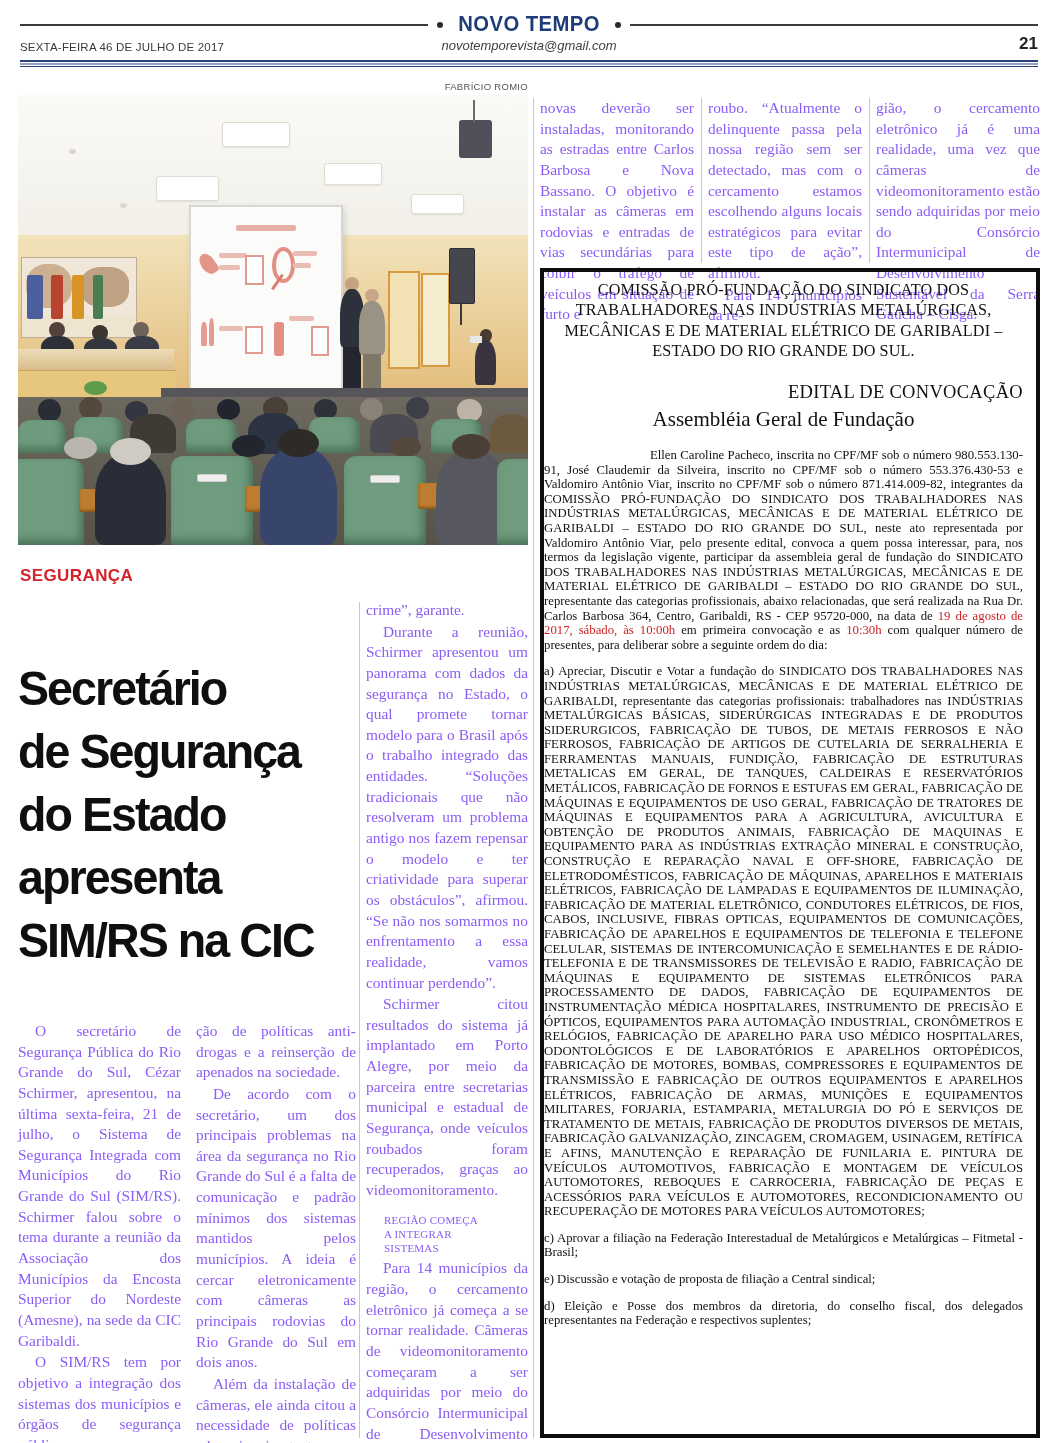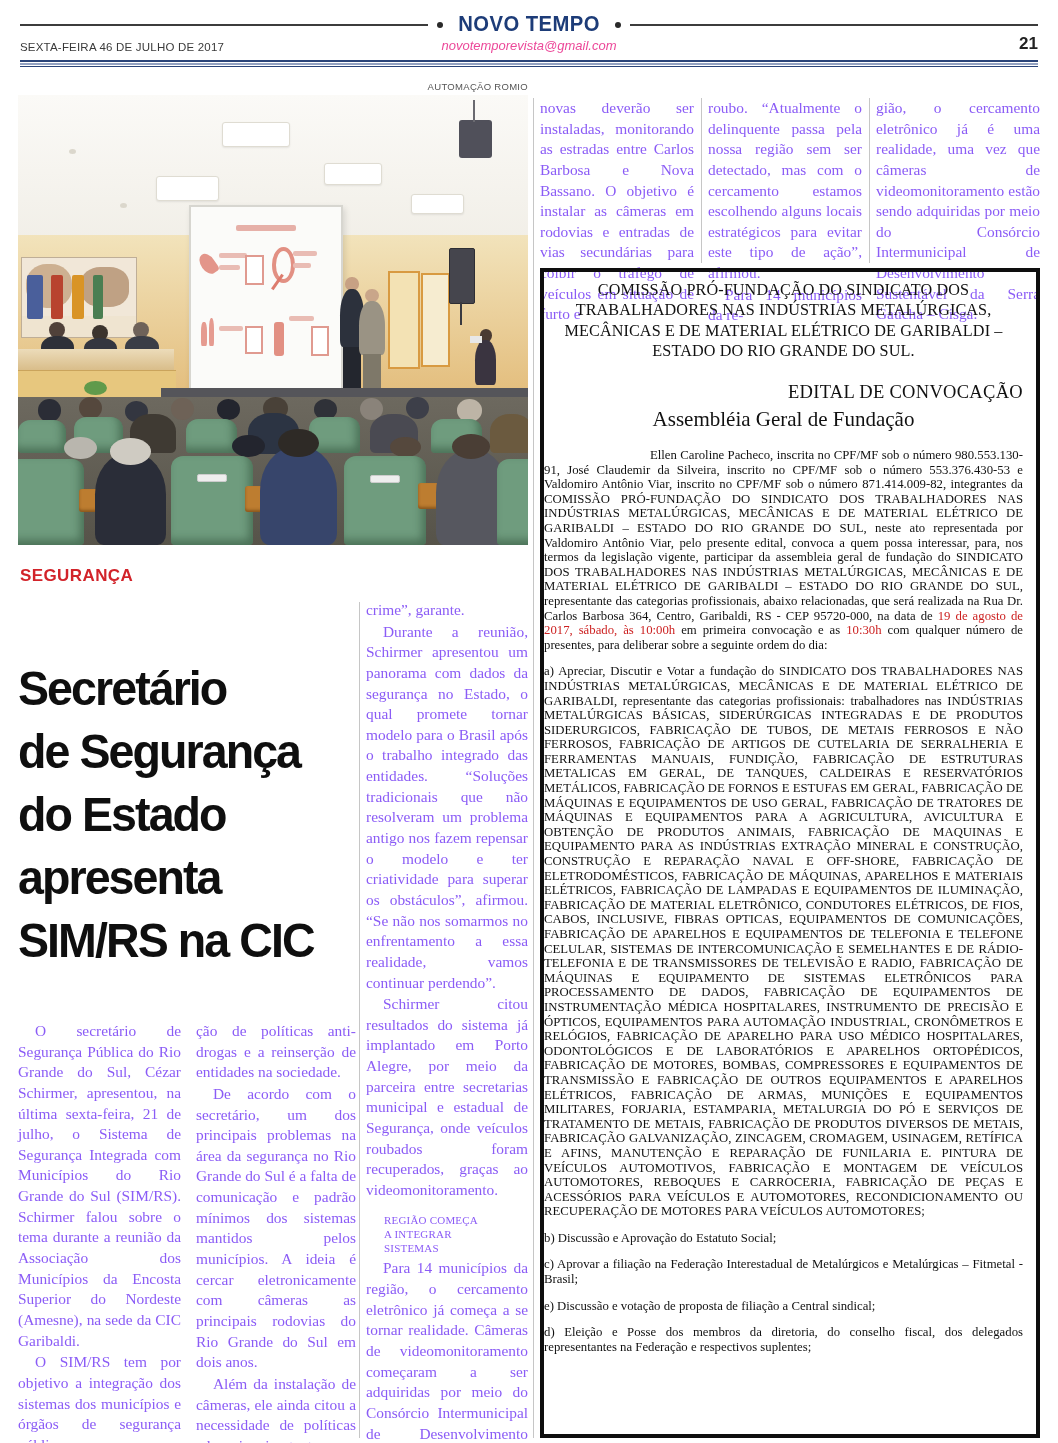--- a/index.html
+++ b/index.html
@@ -6,21 +6,21 @@
   .page{position:relative;width:1058px;height:1443px;background:#fff;margin:0 auto;overflow:hidden;
         font-family:"Liberation Serif",serif;color:#1a1a1a;}
   
   .masthead{position:absolute;top:10px;left:20px;right:20px;height:28px;display:flex;align-items:center;gap:9px;}
   .mast-line{flex:1;height:2px;background:#3c3c3c;margin-top:2px;}
   .mast-dot{width:6px;height:6px;border-radius:50%;background:#2a2a2a;margin-top:2px;}
   .mast-title{font-family:"Liberation Sans",sans-serif;font-weight:bold;font-size:22px;letter-spacing:.5px;
               color:#1d3c78;transform:scaleX(.92);white-space:nowrap;}
   .dateline-row{position:absolute;top:38px;left:20px;right:20px;height:18px;font-family:"Liberation Sans",sans-serif;}
   .issue-date{position:absolute;left:0;top:3px;font-size:11.5px;color:#3a3a3a;letter-spacing:.2px;}
-  .mast-email{position:absolute;left:0;right:0;text-align:center;top:0;font-size:13px;font-style:italic;color:#ec4899;}
+  .mast-email{position:absolute;left:0;right:0;text-align:center;top:0;font-size:13px;font-style:italic;color:#404040;}
   .page-number{position:absolute;right:0;top:-4px;font-size:17px;font-weight:bold;color:#222;}
   .double-rule{position:absolute;top:60px;left:20px;right:20px;height:7px;
      background:linear-gradient(#2a4479 0 2px,#ffffff 2px 3px,#93a2c2 3px 5px,#ffffff 5px 5.5px,#2a4479 5.5px 7px);}
   
   .photo-credit{position:absolute;top:81px;left:18px;width:510px;text-align:right;
      font-family:"Liberation Sans",sans-serif;font-size:9.5px;color:#555;letter-spacing:.3px;}
   .photo{position:absolute;top:95px;left:18px;width:510px;height:450px;overflow:hidden;background:#f4f1ea;}
   .photo *{position:absolute;}
   .ph-ceiling{left:0;top:0;width:100%;height:40%;background:linear-gradient(#fbfaf7,#efece4);}
   .ph-light{background:#fff;border:1px solid #dfdcd2;border-radius:3px;box-shadow:0 1px 2px rgba(0,0,0,.08);}
@@ -94,21 +94,21 @@
     <div class="mast-dot"></div>
     <div class="mast-line"></div>
   </div>
   <div class="dateline-row">
     <span class="issue-date">SEXTA-FEIRA 46 DE JULHO DE 2017</span>
     <span class="mast-email">novotemporevista@gmail.com</span>
     <span class="page-number">21</span>
   </div>
   <div class="double-rule"></div>
 
-  <div class="photo-credit">AUTOMAÇÃO ROMIO</div>
+  <div class="photo-credit">FABRÍCIO ROMIO</div>
   <div class="photo">
     <div class="ph-ceiling"></div>
     <div class="ph-light" style="left:40%;top:6%;width:13%;height:5%;"></div>
     <div class="ph-light" style="left:27%;top:18%;width:12%;height:5%;"></div>
     <div class="ph-light" style="left:60%;top:15%;width:11%;height:4.5%;"></div>
     <div class="ph-light" style="left:77%;top:22%;width:10%;height:4%;"></div>
     <div class="ph-spot" style="left:10%;top:12%;"></div>
     <div class="ph-spot" style="left:20%;top:24%;"></div>
     <div class="ph-spot" style="left:52%;top:28%;"></div>
     <div class="ph-projector"></div>
@@ -229,21 +229,21 @@
 de Segurança
 do Estado
 apresenta
 SIM/RS na CIC</div>
 
   <div class="bodycol" style="top:1021px;left:18px;width:163px;">
     <p>O secretário de Segurança Pública do Rio Grande do Sul, Cézar Schirmer, apresentou, na última sexta-feira, 21 de julho, o Sistema de Segurança Integrada com Municípios do Rio Grande do Sul (SIM/RS).  Schirmer falou sobre o tema durante a reunião da Associação dos Municípios da Encosta Superior do Nordeste (Amesne), na sede da CIC Garibaldi.</p>
     <p>O SIM/RS tem por objetivo a integração dos sistemas dos municípios e órgãos de segurança pública, o compartilhamento de tecnologias, troca de informações voltadas ao combate da criminalidade, construção de uma doutrina única de capacitação e qualificação aos agentes de segurança, a ado-</p>
   </div>
   <div class="bodycol" style="top:1021px;left:196px;width:160px;">
-    <p class="noind">ção de políticas anti-drogas e a reinserção de entidades na sociedade.</p>
+    <p class="noind">ção de políticas anti-drogas e a reinserção de apenados na sociedade.</p>
     <p>De acordo com o secretário, um dos principais problemas na área da segurança no Rio Grande do Sul é a falta de comunicação e padrão mínimos dos sistemas mantidos pelos municípios. A ideia é cercar eletronicamente com câmeras as principais rodovias do Rio Grande do Sul em dois anos.</p>
     <p>Além da instalação de câmeras, ele ainda citou a necessidade de políticas educacionais, tanto para prevenção, quanto para ressocialização de apenados, padronização e comunicação entre as seguranças. “A integração entre as inteligências inibirá e reduzirá o</p>
   </div>
   <div class="bodycol" style="top:600px;left:366px;width:162px;">
     <p class="noind">crime”, garante.</p>
     <p>Durante a reunião, Schirmer apresentou um panorama com dados da segurança no Estado, o qual promete tornar modelo para o Brasil após o trabalho integrado das entidades. “Soluções tradicionais que não resolveram um problema antigo nos fazem repensar o modelo e ter criatividade para superar os obstáculos”, afirmou. “Se não nos somarmos no enfrentamento a essa realidade, vamos continuar perdendo”.</p>
     <p>Schirmer citou resultados do sistema já implantado em Porto Alegre, por meio da parceira entre secretarias municipal e estadual de Segurança, onde veículos roubados foram recuperados, graças ao videomonitoramento.</p>
     <div class="subhead">REGIÃO COMEÇA
 A INTEGRAR
 SISTEMAS</div>
@@ -255,20 +255,19 @@
 
   <div class="edital">
     <div class="ed-org">COMISSÃO PRÓ-FUNDAÇÃO DO SINDICATO DOS
 TRABALHADORES NAS INDÚSTRIAS METALÚRGICAS,
 MECÂNICAS E DE MATERIAL ELÉTRICO DE GARIBALDI –
 ESTADO DO RIO GRANDE DO SUL.</div>
     <div class="ed-title1">EDITAL DE CONVOCAÇÃO</div>
     <div class="ed-title2">Assembléia Geral de Fundação</div>
     <div class="ed-text ed-intro"><span>Ellen Caroline Pacheco, inscrita no CPF/MF sob o número 980.553.130-91, José Claudemir da Silveira, inscrito no CPF/MF sob o número  553.376.430-53 e Valdomiro Antônio Viar, inscrito no CPF/MF sob o número  871.414.009-82, integrantes da COMISSÃO PRÓ-FUNDAÇÃO DO SINDICATO DOS TRABALHADORES NAS INDÚSTRIAS METALÚRGICAS, MECÂNICAS E DE MATERIAL ELÉTRICO DE GARIBALDI – ESTADO DO RIO GRANDE DO SUL, neste ato representada por Valdomiro Antônio Viar, pelo presente edital, convoca a quem possa interessar, para, nos termos da legislação vigente, participar da assembleia geral de fundação do SINDICATO DOS TRABALHADORES NAS INDÚSTRIAS METALÚRGICAS, MECÂNICAS E DE MATERIAL ELÉTRICO DE GARIBALDI – ESTADO DO RIO GRANDE DO SUL, representante das categorias profissionais, abaixo relacionadas, que será realizada  na Rua Dr. Carlos Barbosa 364, Centro, Garibaldi, RS - CEP 95720-000, na data de </span><span class="ed-red">19 de agosto de 2017, sábado, às 10:00h</span><span> em primeira convocação e as </span><span class="ed-red">10:30h</span><span> com qualquer número de presentes, para deliberar sobre a seguinte ordem do dia:</span></div>
     <div class="ed-text ed-item">a) Apreciar, Discutir e Votar a fundação do SINDICATO DOS TRABALHADORES NAS INDÚSTRIAS METALÚRGICAS, MECÂNICAS E DE MATERIAL ELÉTRICO DE GARIBALDI, representante das categorias profissionais: trabalhadores nas INDÚSTRIAS METALÚRGICAS BÁSICAS, SIDERÚRGICAS INTEGRADAS E DE PRODUTOS SIDERURGICOS, FABRICAÇÃO DE TUBOS, DE METAIS FERROSOS E NÃO FERROSOS, FABRICAÇÃO DE ARTIGOS DE CUTELARIA DE SERRALHERIA E FERRAMENTAS MANUAIS, FUNDIÇÃO, FABRICAÇÃO DE ESTRUTURAS METALICAS EM GERAL, DE TANQUES, CALDEIRAS E RESERVATÓRIOS METÁLICOS, FABRICAÇÃO DE FORNOS E ESTUFAS EM GERAL, FABRICAÇÃO DE MÁQUINAS E EQUIPAMENTOS DE USO GERAL, FABRICAÇÃO DE TRATORES DE MÁQUINAS E EQUIPAMENTOS PARA A AGRICULTURA, AVICULTURA E OBTENÇÃO DE PRODUTOS ANIMAIS, FABRICAÇÃO DE MAQUINAS E EQUIPAMENTO PARA AS INDÚSTRIAS EXTRAÇÃO MINERAL E CONSTRUÇÃO, CONSTRUÇÃO E REPARAÇÃO NAVAL E OFF-SHORE, FABRICAÇÃO DE ELETRODOMÉSTICOS, FABRICAÇÃO DE MÁQUINAS, APARELHOS E MATERIAIS ELÉTRICOS, FABRICAÇÃO DE LAMPADAS E EQUIPAMENTOS DE ILUMINAÇÃO, FABRICAÇÃO DE MATERIAL ELETRÔNICO, CONDUTORES ELÉTRICOS, DE FIOS, CABOS, INCLUSIVE, FIBRAS OPTICAS, EQUIPAMENTOS DE COMUNICAÇÕES, FABRICAÇÃO DE APARELHOS E EQUIPAMENTOS DE TELEFONIA E TELEFONE CELULAR, SISTEMAS DE INTERCOMUNICAÇÃO E SEMELHANTES E DE RÁDIO-TELEFONIA E DE TRANSMISSORES DE TELEVISÃO E RADIO, FABRICAÇÃO DE MÁQUINAS E EQUIPAMENTO DE SISTEMAS ELETRÔNICOS PARA PROCESSAMENTO DE DADOS, FABRICAÇÃO DE EQUIPAMENTOS DE INSTRUMENTAÇÃO MÉDICA HOSPITALARES, INSTRUMENTO DE PRECISÃO E ÓPTICOS, EQUIPAMENTOS PARA AUTOMAÇÃO INDUSTRIAL, CRONÔMETROS E RELÓGIOS, FABRICAÇÃO DE APARELHO PARA  USO MÉDICO HOSPITALARES, ODONTOLÓGICOS E DE LABORATÓRIOS E APARELHOS ORTOPÉDICOS, FABRICAÇÃO DE MOTORES, BOMBAS, COMPRESSORES E EQUIPAMENTOS DE TRANSMISSÃO E FABRICAÇÃO DE OUTROS EQUIPAMENTOS E  APARELHOS ELÉTRICOS, FABRICAÇÃO DE ARMAS, MUNIÇÕES E EQUIPAMENTOS MILITARES, FORJARIA, ESTAMPARIA, METALURGIA DO PÓ E SERVIÇOS DE TRATAMENTO DE METAIS, FABRICAÇÃO DE PRODUTOS DIVERSOS DE METAIS, FABRICAÇÃO GALVANIZAÇÃO, ZINCAGEM, CROMAGEM, USINAGEM, RETÍFICA E AFINS, MANUTENÇÃO E REPARAÇÃO DE FUNILARIA E. PINTURA DE VEÍCULOS AUTOMOTIVOS, FABRICAÇÃO E MONTAGEM DE VEÍCULOS AUTOMOTORES, REBOQUES E CARROCERIA, FABRICAÇÃO DE PEÇAS E ACESSÓRIOS PARA VEÍCULOS E AUTOMOTORES, RECONDICIONAMENTO OU RECUPERAÇÃO DE MOTORES PARA VEÍCULOS AUTOMOTORES;</div>
-    <div class="ed-text ed-item">b) Discussão e Aprovação do Estatuto Social;</div>
     <div class="ed-text ed-item">c) Aprovar a filiação na Federação Interestadual de Metalúrgicos e Metalúrgicas – Fitmetal - Brasil;</div>
     <div class="ed-text ed-item">e) Discussão e votação de proposta de filiação a Central sindical;</div>
     <div class="ed-text ed-item">d) Eleição e Posse dos membros da diretoria, do conselho fiscal, dos delegados representantes na Federação e respectivos suplentes;</div>
 
   </div>
 
 </div>
 
 </body></html>

